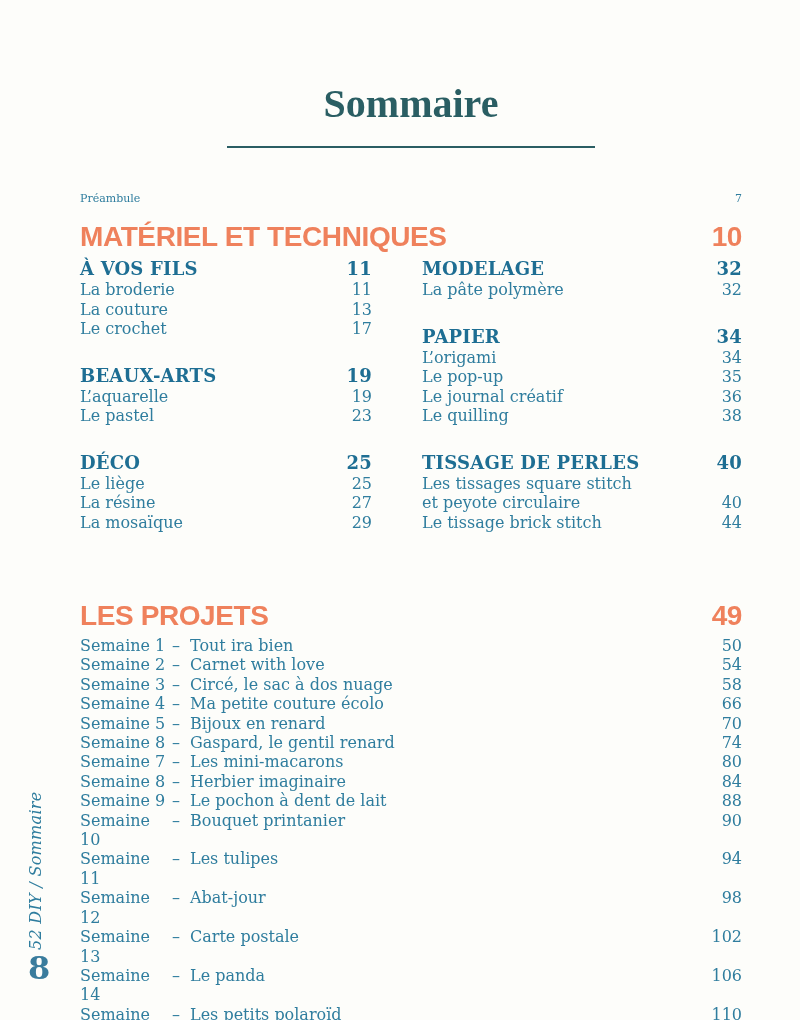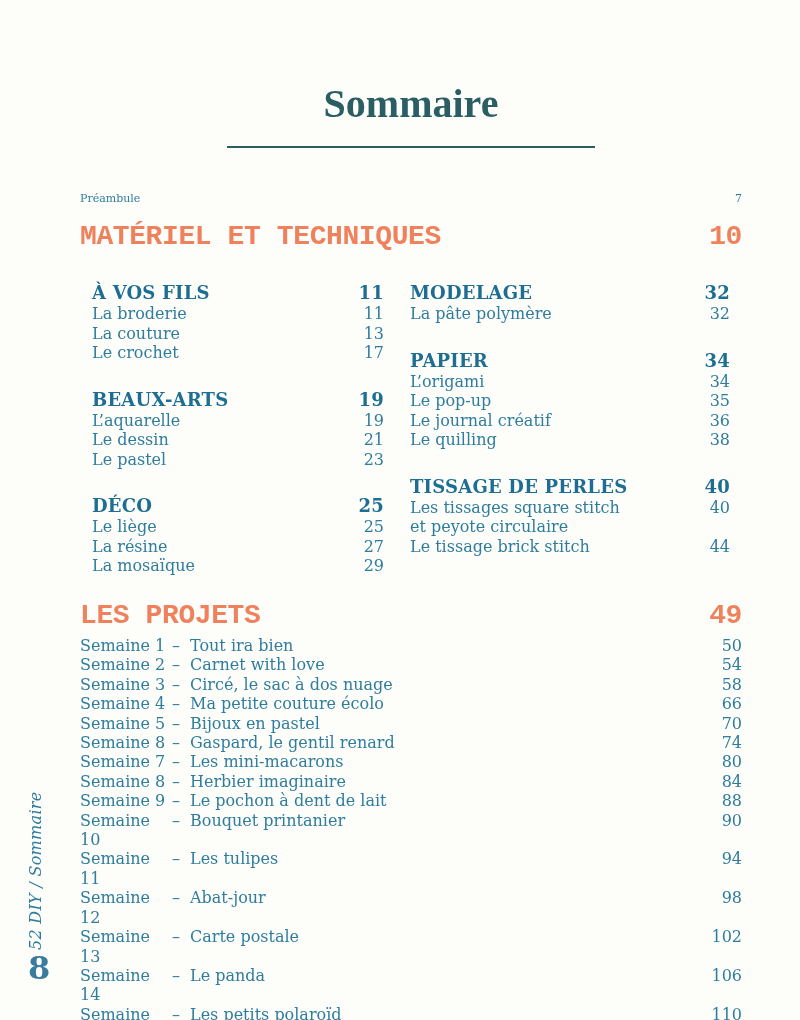--- a/index.html
+++ b/index.html
@@ -24,45 +24,44 @@
   .preamble-row{
     position:absolute;left:80px;width:662px;top:192px;
     display:flex;justify-content:space-between;
     font-size:11px;color:#2f7d9e;
   }
 
   
   .part-title{
     position:absolute;left:80px;width:662px;
     display:flex;justify-content:space-between;
-    font-family:Liberation Mono, monospace;
+    font-family:Liberation Sans, sans-serif;
     font-weight:bold;font-size:28px;line-height:30px;
     letter-spacing:-0.4px;color:#ef815c;gap:8px;
   }
   .part1-title{top:222px;}
   .part2-title{top:601px;}
 
   
   .columns{
-    position:absolute;left:92px;top:258px;width:662px;
-    display:grid;grid-template-columns:292px 320px;column-gap:26px;
+    position:absolute;left:80px;top:258px;width:662px;
+    display:grid;grid-template-columns:292px 320px;column-gap:50px;
     align-items:start;
-    margin-top:24px;
   }
   .section{margin-bottom:26px;}
   .section-head{
     display:flex;justify-content:space-between;
     font-weight:bold;font-size:18px;line-height:22px;
     color:#1e6e93;letter-spacing:0.2px;
   }
   .entry{
     display:flex;justify-content:space-between;
     font-size:16px;line-height:19.5px;color:#2f7d9e;align-items:flex-end;
   }
-  .entry-2line{align-items:flex-start;}
+  .entry-2line{align-items:flex-end;}
   .entry .lbl{display:inline-block;}
 
   
   .projects{position:absolute;left:80px;width:662px;top:636px;}
   .proj-row{
     display:flex;font-size:16px;line-height:19.4px;color:#2f7d9e;
   }
   .proj-week{width:92px;flex:none;}
   .proj-dash{width:18px;flex:none;}
   .proj-label{flex:1;}
@@ -125,24 +124,20 @@
       </div>
 
       <div class="section">
         <div class="section-head">
           <span>BEAUX-ARTS</span>
           <span>19</span>
         </div>
         <div class="entry">
           <span class="lbl">L’aquarelle</span>
           <span class="pg">19</span>
-        </div>
-        <div class="entry">
-          <span class="lbl">Le dessin</span>
-          <span class="pg">21</span>
         </div>
         <div class="entry">
           <span class="lbl">Le pastel</span>
           <span class="pg">23</span>
         </div>
       </div>
 
       <div class="section">
         <div class="section-head">
           <span>DÉCO</span>
@@ -247,21 +242,21 @@
     </div>
     <div class="proj-row">
       <span class="proj-week">Semaine 4</span>
       <span class="proj-dash">–</span>
       <span class="proj-label">Ma petite couture écolo</span>
       <span class="proj-page">66</span>
     </div>
     <div class="proj-row">
       <span class="proj-week">Semaine 5</span>
       <span class="proj-dash">–</span>
-      <span class="proj-label">Bijoux en pastel</span>
+      <span class="proj-label">Bijoux en renard</span>
       <span class="proj-page">70</span>
     </div>
     <div class="proj-row">
       <span class="proj-week">Semaine 8</span>
       <span class="proj-dash">–</span>
       <span class="proj-label">Gaspard, le gentil renard</span>
       <span class="proj-page">74</span>
     </div>
     <div class="proj-row">
       <span class="proj-week">Semaine 7</span>

